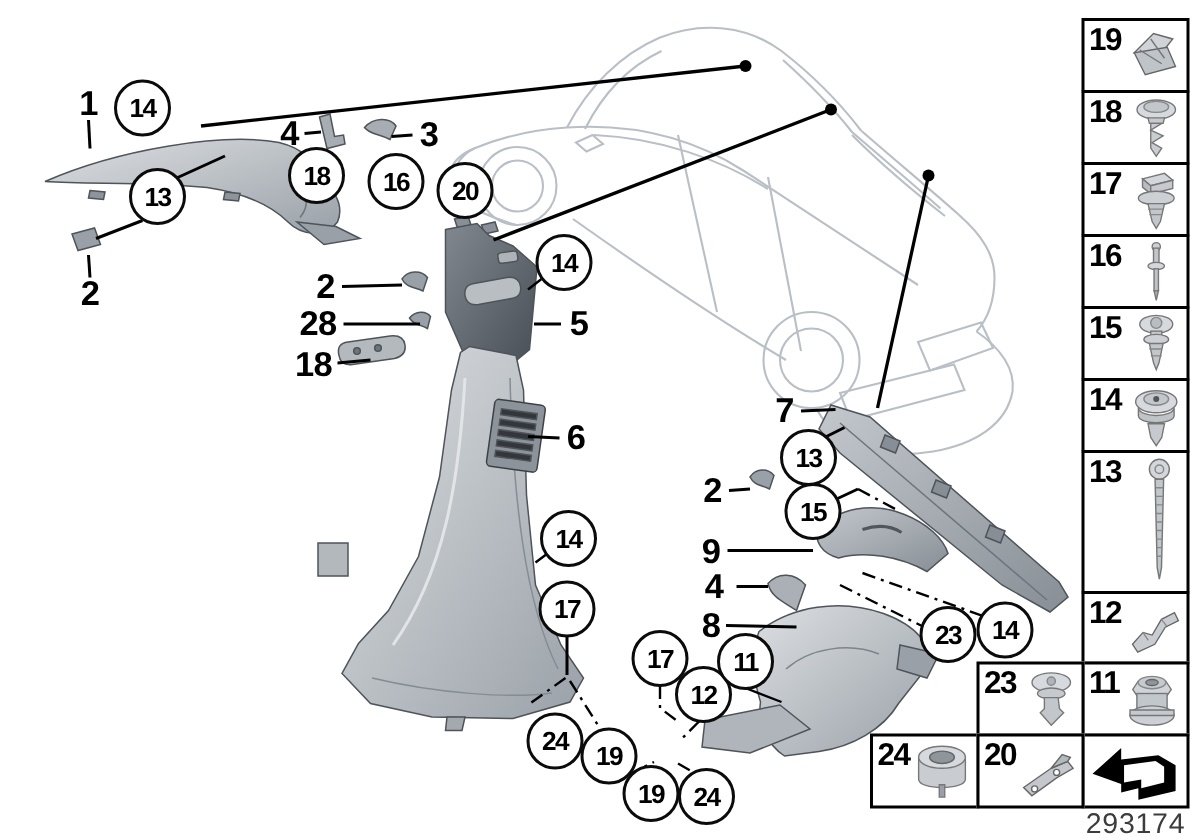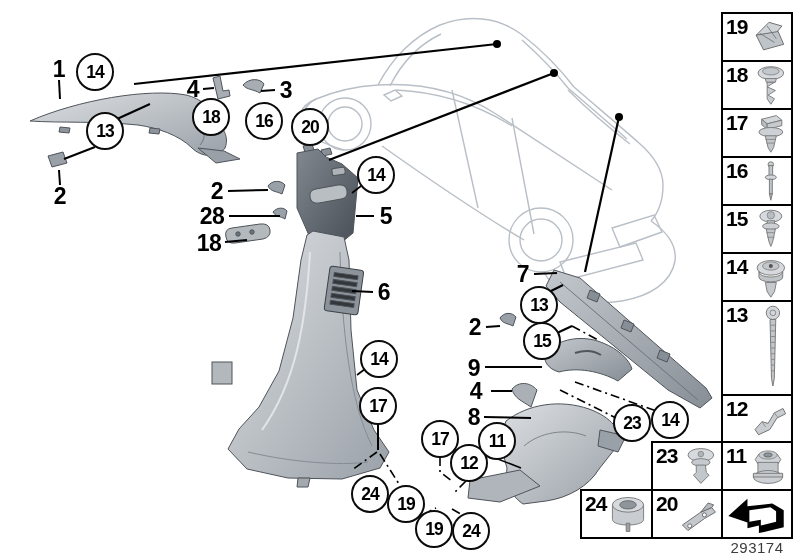--- a/index.html
+++ b/index.html
@@ -8,21 +8,21 @@
   #art{position:absolute;left:0;top:0;}
   .co{position:absolute;transform:translate(-50%,-50%);color:#000;font-weight:bold;z-index:5;}
   .co.plain{font-size:23px;letter-spacing:-0.5px;}
   .co.circle{width:34px;height:34px;background:#fff;border:2.6px solid #0b0b0b;border-radius:50%;
              display:flex;align-items:center;justify-content:center;font-size:17.5px;letter-spacing:-1px;}
   .lbox{position:absolute;box-sizing:border-box;border:2px solid #000;background:#fff;z-index:6;}
   .lbox .num{position:absolute;left:3px;top:1px;font-weight:bold;font-size:21px;letter-spacing:-1px;color:#000;}
   .lbox .ic{position:absolute;right:1px;top:50%;transform:translateY(-50%);}
   .lbox .ic.ctr{right:auto;left:50%;transform:translate(-50%,-50%);}
   #docnum{position:absolute;left:721px;top:539px;width:72px;text-align:center;
-          font-size:15px;color:#3c3c3c;letter-spacing:0.5px;z-index:6;}
+          font-size:19px;color:#3c3c3c;letter-spacing:0.5px;z-index:6;}
 </style>
 </head>
 <body>
 
 <div id="stage">
 
   <svg id="art" width="800" height="560" viewBox="0 0 800 560">
     <defs>
       <linearGradient id="gA" x1="0" y1="0" x2="1" y2="1">
         <stop offset="0" stop-color="#dcdfe2"></stop>

